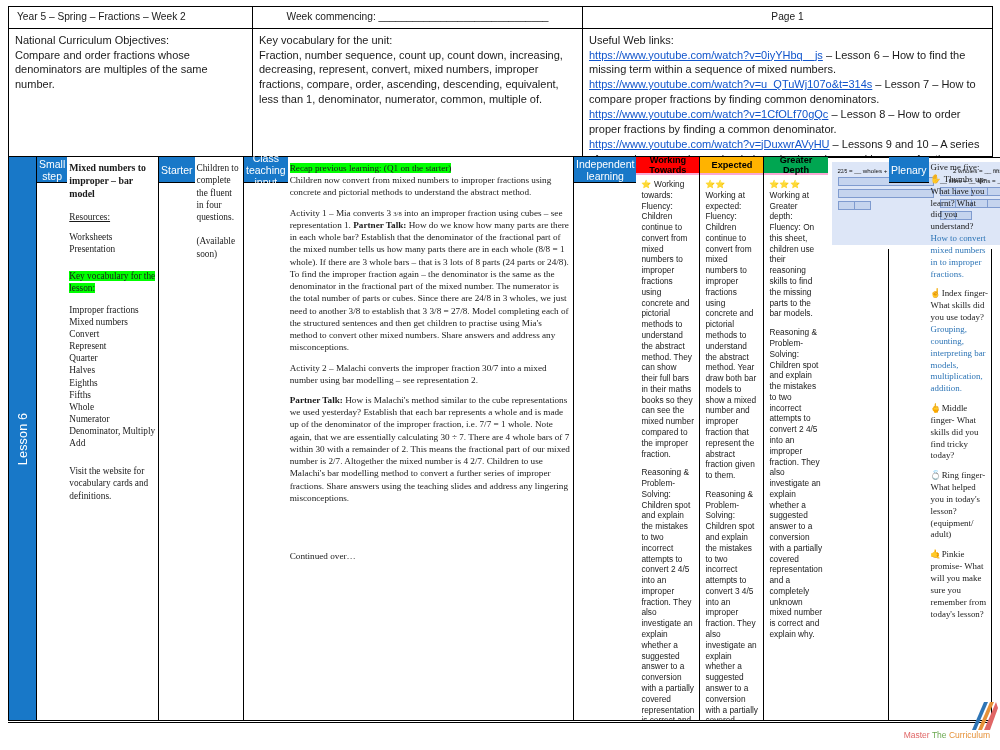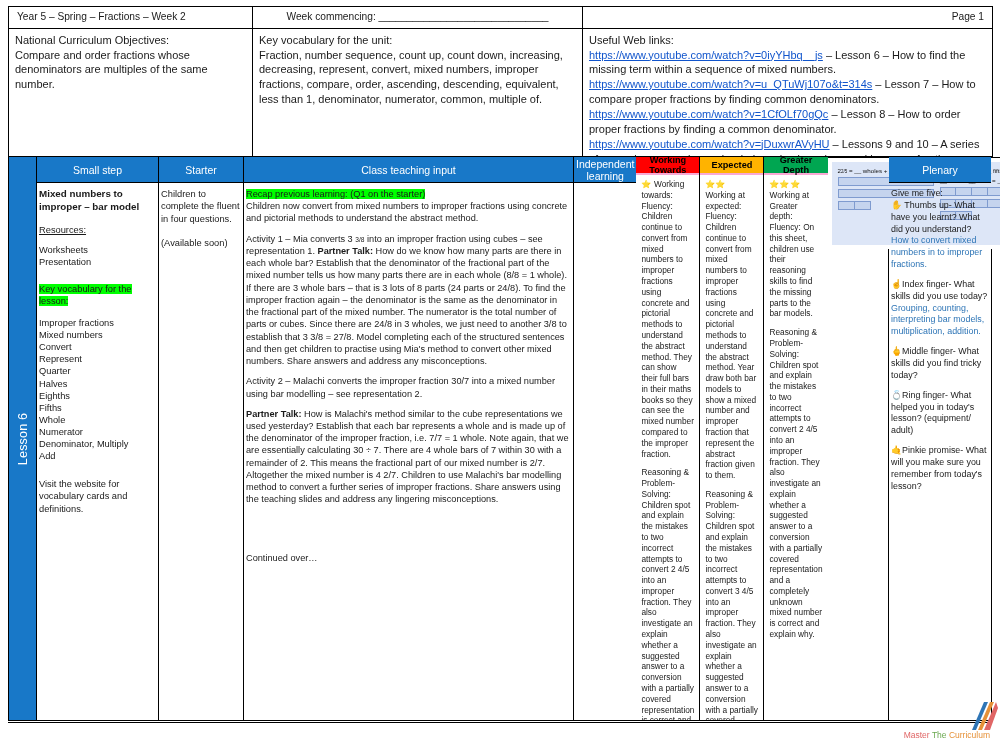--- a/index.html
+++ b/index.html
@@ -27,21 +27,21 @@
   .top-table td {
     border: 1px solid #000;
     vertical-align: top;
     padding: 4px 6px;
     font-size: 11px;
     line-height: 1.35;
   }
   .hdr-row td { padding: 3px 8px 4px 8px; font-size: 10.2px; }
   .hdr-left   { text-align: left; }
   .hdr-mid    { text-align: center; }
-  .hdr-right  { text-align: right; }
+  .hdr-right  { text-align: center; }
 
   .cell-title { display: block; }
   .weblink {
     color: #1155cc;
     text-decoration: underline;
     word-break: break-all;
   }
   .wl-line { display: block; margin: 0; }
 
   
@@ -68,41 +68,42 @@
     transform: translate(-50%,-50%) rotate(-90deg);
     white-space: nowrap;
     color: #fff;
     font-size: 12.5px;
     letter-spacing: .2px;
   }
 
   .col {
     border-right: 1px solid #000;
     display: flex;
-    flex-direction: column;
+    flex-direction: row;
     min-width: 0;
   }
   .col:last-child { border-right: none; }
 
   .col-head {
     background: #1878c8;
     color: #fff;
     font-size: 10.5px;
     text-align: center;
     padding: 4px 2px;
     border-bottom: 1px solid #000;
     height: 26px;
     display: flex; align-items: center; justify-content: center;
   }
   .col-body {
     flex: 1 1 auto;
     padding: 5px 2px;
     font-size: 9.3px;
     line-height: 1.32;
     overflow: hidden;
+    font-family: Liberation Serif, serif;
   }
 
   
   .c-smallstep { flex: 0 0 122px; }
   .c-starter   { flex: 0 0 85px; }
   .c-teaching  { flex: 0 0 330px; }
   .c-indep     { flex: 0 0 315px; }
   .c-plenary   { flex: 1 1 auto; }
 
   

